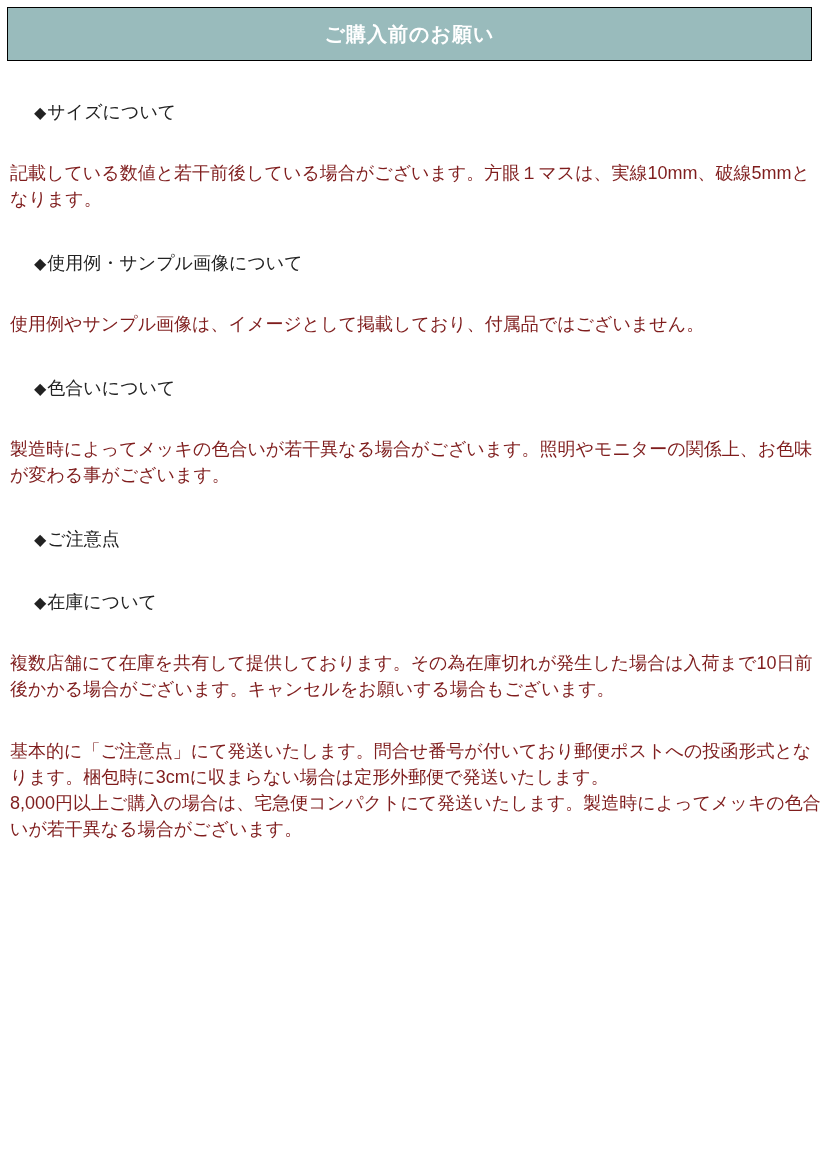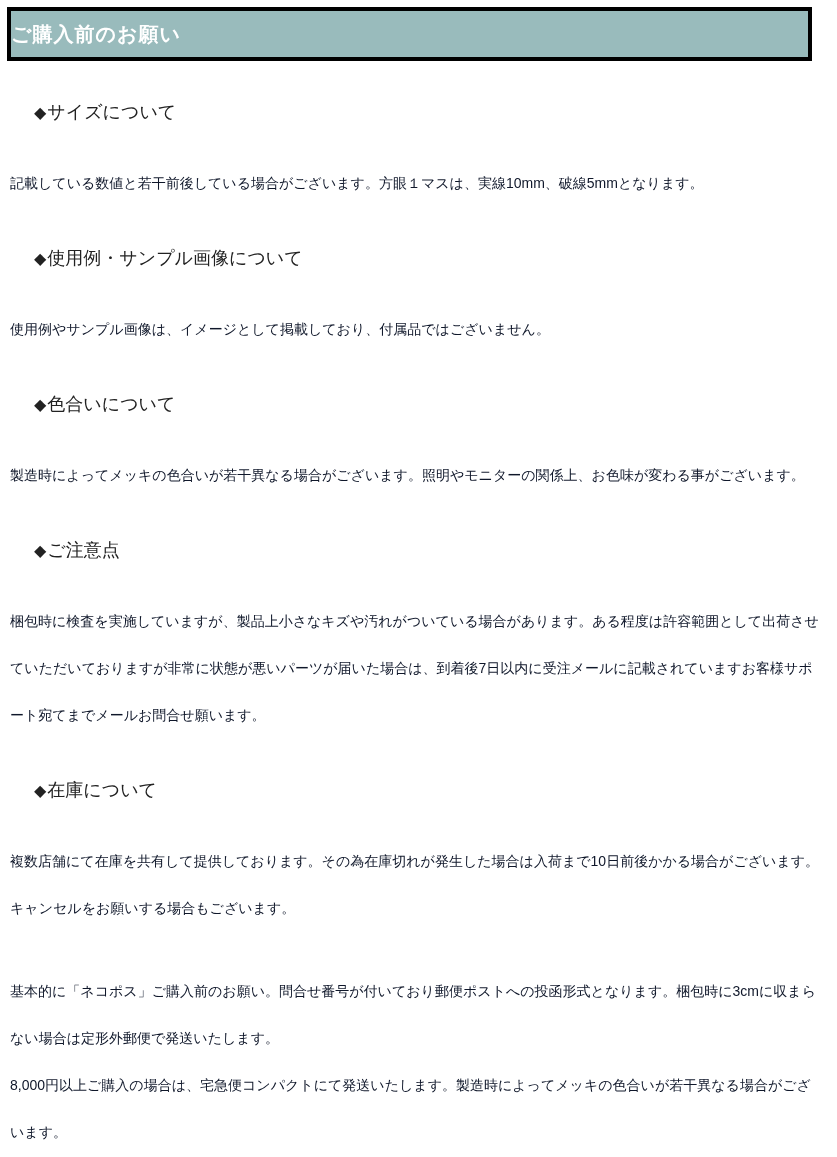--- a/index.html
+++ b/index.html
@@ -13,23 +13,24 @@
     font-family: "Liberation Sans", "DejaVu Sans", sans-serif;
     overflow: hidden;
   }
   .page {
     width: 837px;
   }
   .header-bar {
     margin: 7px 25px 0 7px;
     height: 54px;
     background: #99bbbc;
-    border: 4px solid #000000;
+    border: 1px solid #000000;
     display: flex;
     align-items: center;
+    justify-content: center;
     box-sizing: border-box;
   }
   .header-title {
     color: #ffffff;
     font-size: 20px;
     font-weight: bold;
     letter-spacing: 1px;
   }
   .sec-heading {
     margin: 40px 12px 0 34px;
@@ -40,23 +41,23 @@
   }
   .section:first-of-type .sec-heading {
     margin-top: 26px;
   }
   .sec-heading .bullet {
     font-size: 16px;
     margin-right: 1px;
   }
   .para {
     margin: 36px 14px 0 10px;
-    font-size: 14px;
-    line-height: 47px;
-    color: #0f172a;
+    font-size: 18px;
+    line-height: 26px;
+    color: #7f1d1d;
     text-align: left;
   }
   .footer-para {
     margin: 36px 14px 0 10px;
     font-size: 18px;
     line-height: 33px;
     color: #4f4f4f;
   }
 </style>
 </head>
@@ -86,29 +87,28 @@
     <div class="sec-heading">
       <span class="bullet">◆</span><span>色合いについて</span>
     </div>
     <p class="para">製造時によってメッキの色合いが若干異なる場合がございます。照明やモニターの関係上、お色味が変わる事がございます。</p>
   </div>
 
   <div class="section">
     <div class="sec-heading">
       <span class="bullet">◆</span><span>ご注意点</span>
     </div>
-    <p class="para">梱包時に検査を実施していますが、製品上小さなキズや汚れがついている場合があります。ある程度は許容範囲として出荷させていただいておりますが非常に状態が悪いパーツが届いた場合は、到着後7日以内に受注メールに記載されていますお客様サポート宛てまでメールお問合せ願います。</p>
   </div>
 
   <div class="section">
     <div class="sec-heading">
       <span class="bullet">◆</span><span>在庫について</span>
     </div>
     <p class="para">複数店舗にて在庫を共有して提供しております。その為在庫切れが発生した場合は入荷まで10日前後かかる場合がございます。キャンセルをお願いする場合もございます。</p>
   </div>
 
   <div class="section">
-    <p class="para"><span>基本的に「ネコポス」ご購入前のお願い。問合せ番号が付いており郵便ポストへの投函形式となります。梱包時に3cmに収まらない場合は定形外郵便で発送いたします。</span><br><span>8,000円以上ご購入の場合は、宅急便コンパクトにて発送いたします。製造時によってメッキの色合いが若干異なる場合がございます。</span></p>
+    <p class="para"><span>基本的に「ご注意点」にて発送いたします。問合せ番号が付いており郵便ポストへの投函形式となります。梱包時に3cmに収まらない場合は定形外郵便で発送いたします。</span><br><span>8,000円以上ご購入の場合は、宅急便コンパクトにて発送いたします。製造時によってメッキの色合いが若干異なる場合がございます。</span></p>
   </div>
 
   <p class="footer-para"><br></p>
 
 </div>
 
 </body></html>

